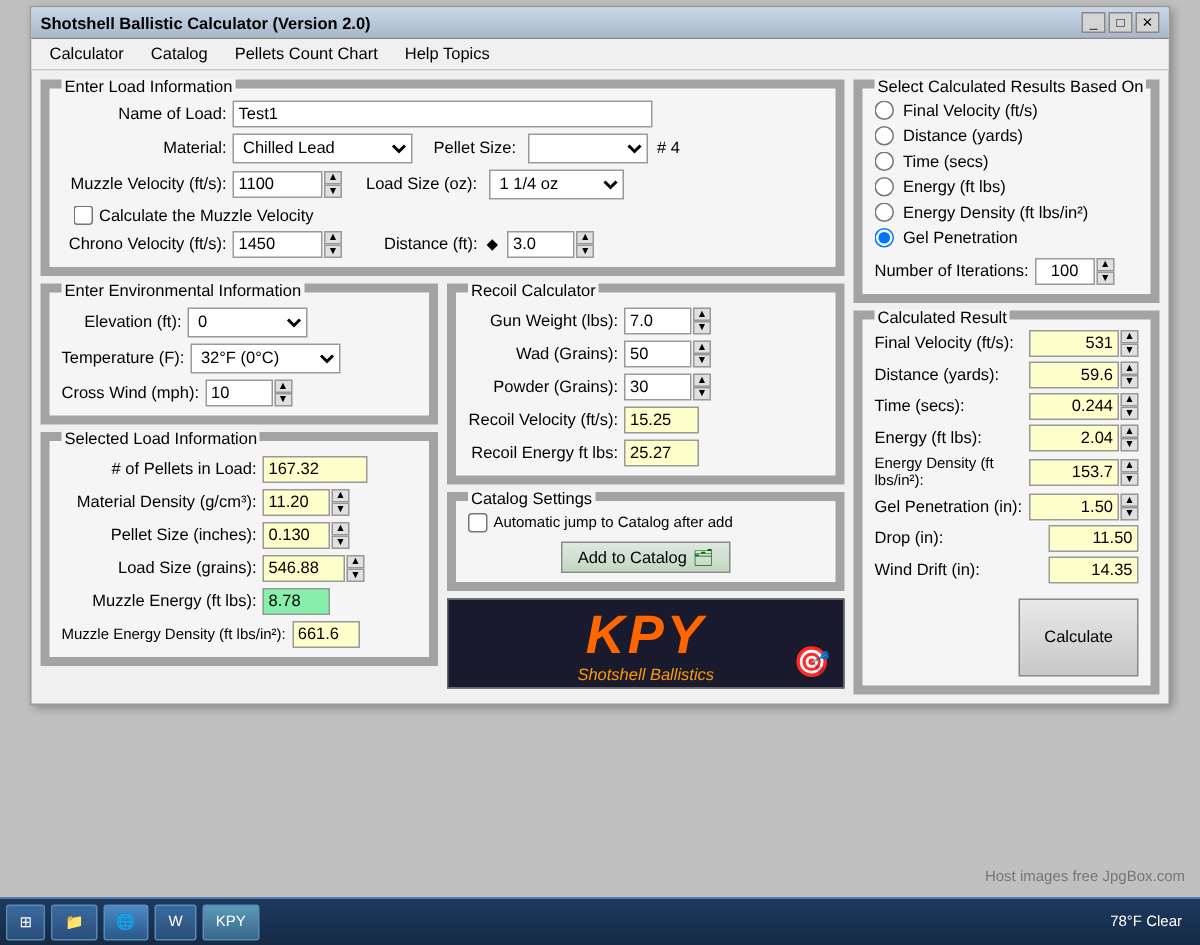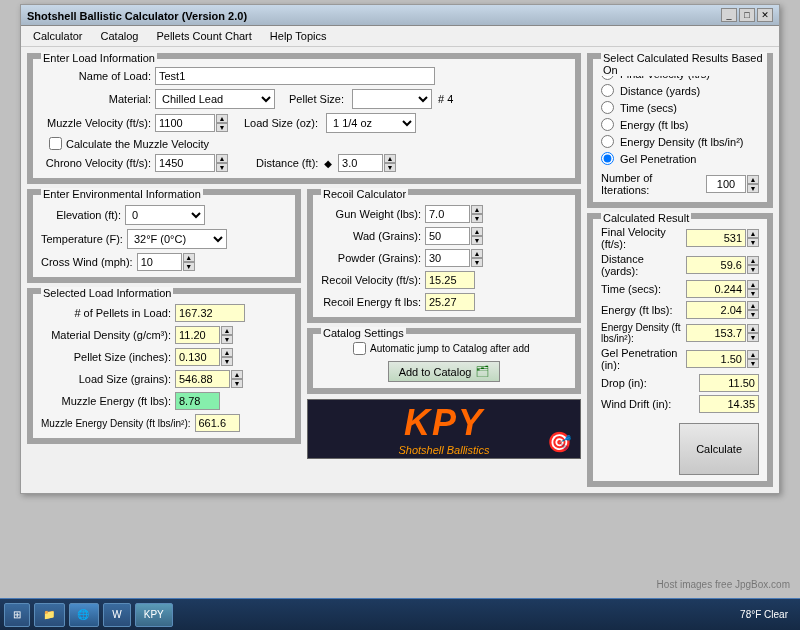--- a/index.html
+++ b/index.html
@@ -60,21 +60,21 @@
       display: flex;
       gap: 6px;
     }
     .left-col {
       flex: 1;
       display: flex;
       flex-direction: column;
       gap: 5px;
     }
     .right-col {
-      width: 186px;
+      width: 204px;
       display: flex;
       flex-direction: column;
       gap: 5px;
     }
     .group-box {
       border: 6px solid #a3a3a3;
       padding: 4px 8px 6px;
       background: #f5f5f5;
       position: relative;
     }
@@ -219,21 +219,20 @@
       font-size: 11px;
       color: #ff9900;
       font-style: italic;
     }
     .catalog-check-row {
       display: flex;
       align-items: center;
       gap: 4px;
       font-size: 10px;
       margin-top: 4px;
-      margin-left: 32px;
     }
     .add-catalog-btn {
       background: linear-gradient(to bottom, #e0e8e0, #c0d8c0);
       border: 1px solid #888;
       padding: 3px 10px;
       font-size: 11px;
       cursor: pointer;
       display: flex;
       align-items: center;
       gap: 4px;

